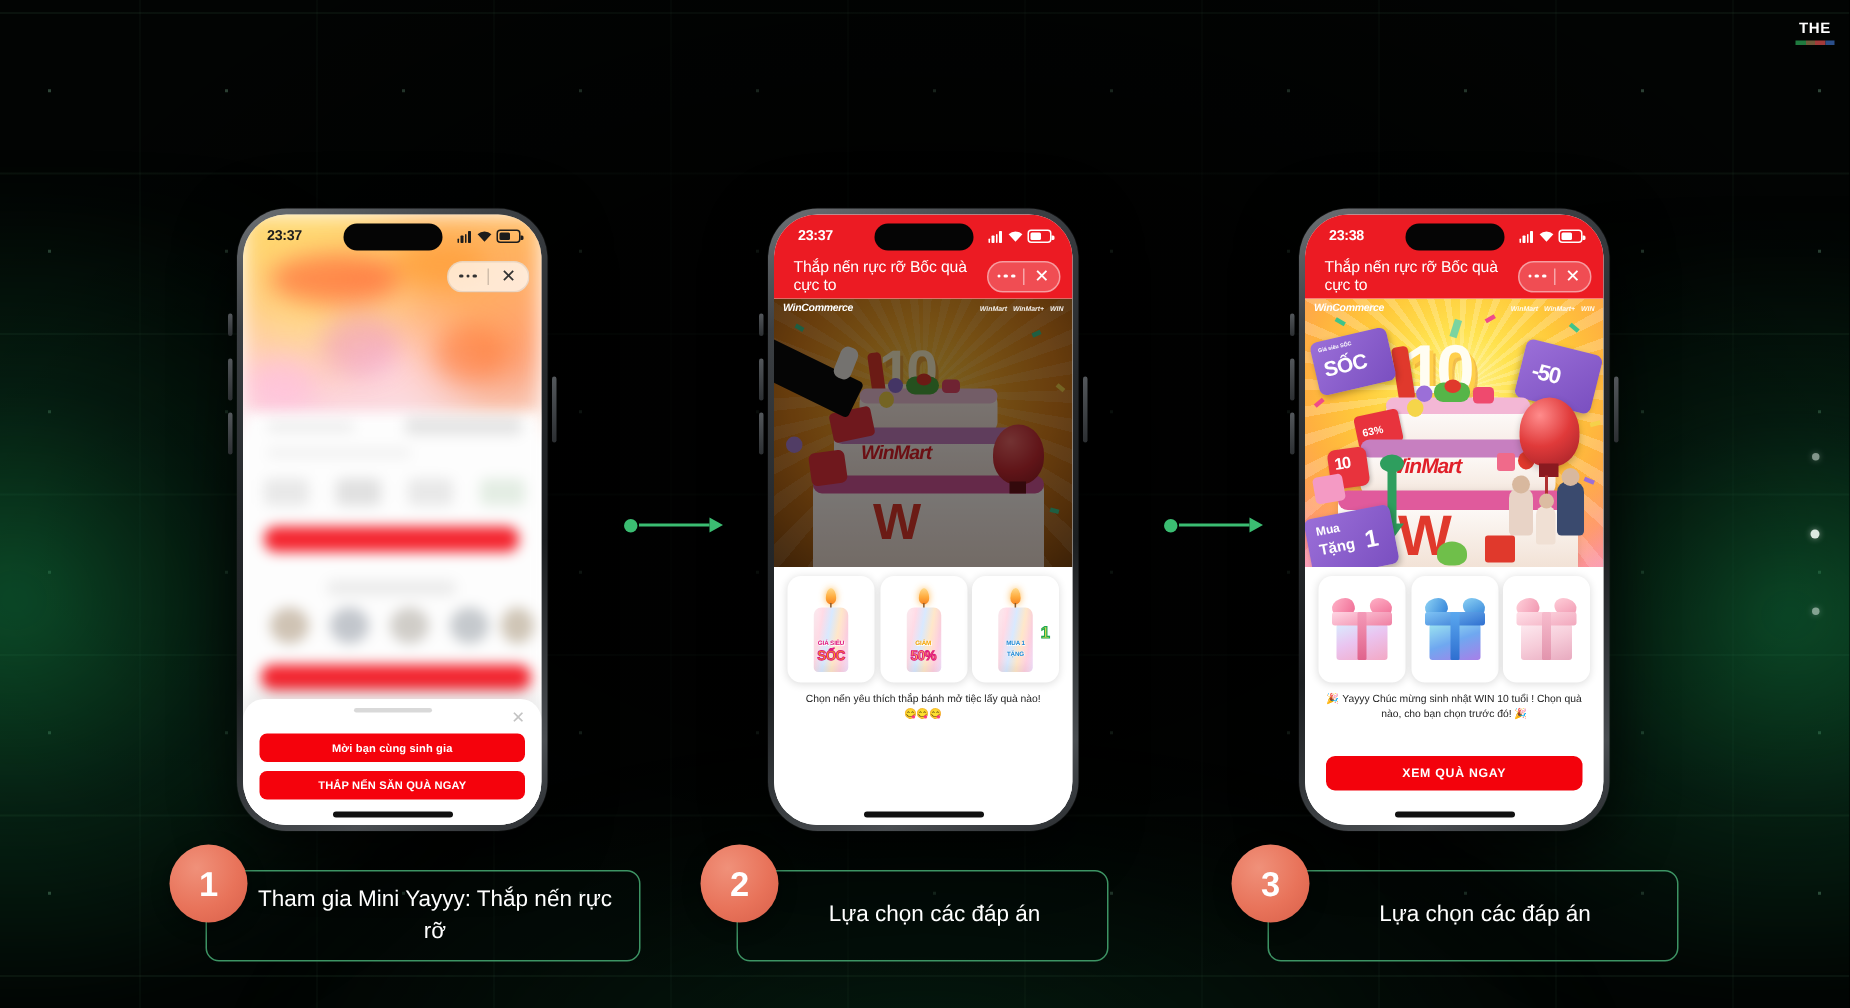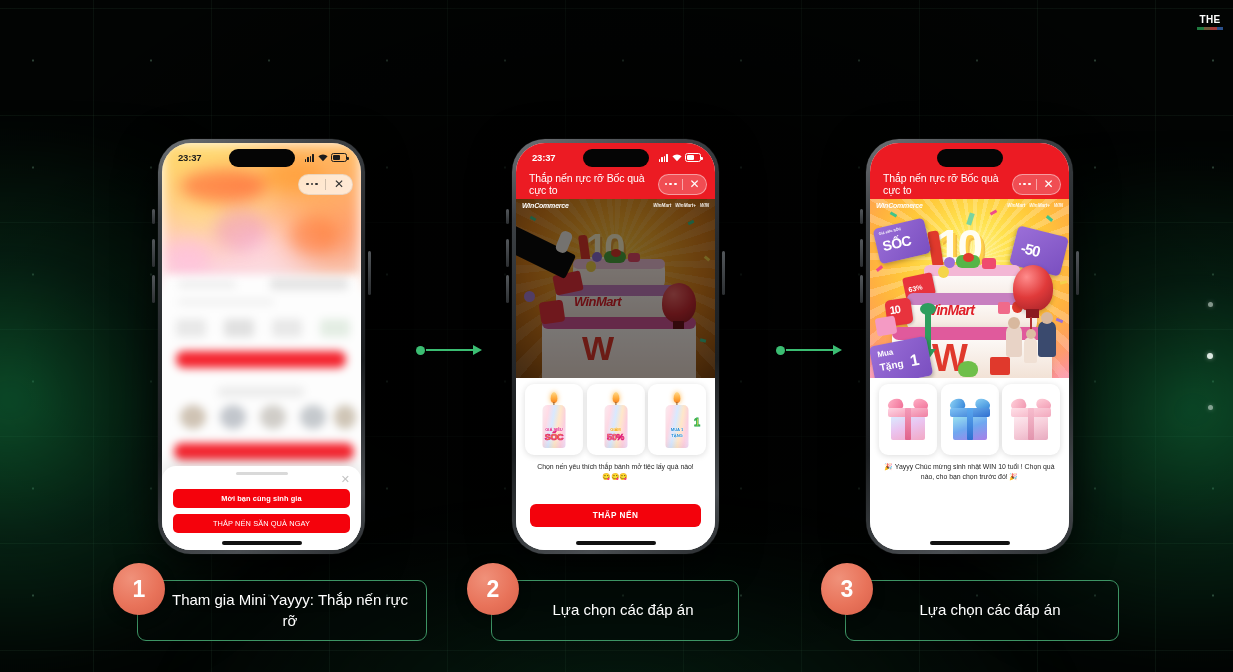--- a/index.html
+++ b/index.html
@@ -185,21 +185,21 @@
     position:absolute; left:50%; transform:translateX(-50%); top:6px;
     width:52px; height:2.5px; border-radius:2px; background:#d9d9d9;
   }
   .sheet-x {
     position:absolute; right:11px; top:8px; font-size:11px; color:#c3c3c3; line-height:1;
   }
   .sheet-btn {
     position:absolute; left:11px; right:11px;
     height:19px; border-radius:5px; background:#f5020c;
     display:flex; align-items:center; justify-content:center;
-    color:#fff; font-size:7.4px; font-weight:normal; letter-spacing:0.1px;
+    color:#fff; font-size:7.4px; font-weight:bold; letter-spacing:0.1px;
   }
   .sheet-btn.b1 { top:23px; font-weight:bold; }
   .sheet-btn.b2 { top:48px; }
 
   
   .mini-top {
     position:absolute; left:0; right:0; top:0; height:56px; background:#ec1b23; z-index:25;
   }
   .mini-hero {
     position:absolute; left:0; right:0; top:56px; height:179px; overflow:hidden;
@@ -545,21 +545,20 @@
           </div>
         </div>
 
       </div>
 
       <div class="mini-caption">
         <span>Chọn nến yêu thích thắp bánh mở tiệc lấy quà nào!</span><br>
         <span>😋😋😋</span>
       </div>
 
-      <div class="mini-cta">THẮP NẾN</div>
     </div>
 
     <div class="status-bar" style="color:#fff;position:absolute;left:0;right:0;top:0;">
       <span class="status-time">23:37</span>
       <span class="status-icons">
         <span class="ic-signal">
             <i></i>
             <i></i>
             <i></i>
             <i></i>
@@ -726,22 +725,42 @@
             <span class="gift-base" style="background:linear-gradient(160deg,#fdeaf0 0%,#f6ccd9 50%,#e8aabf 100%)"></span>
             <span class="gift-lid" style="background:linear-gradient(160deg,#ffe0e8,#f2a8bd)"></span>
             <span class="gift-ribbon-v" style="background:linear-gradient(180deg,#f7bccd,#e294ad)"></span>
           </div>
         </div>
 
       </div>
 
       <div class="mini-caption">🎉 Yayyy Chúc mừng sinh nhật WIN 10 tuổi ! Chọn quà nào, cho bạn chọn trước đó! 🎉</div>
 
-    </div>
-
+      <div class="mini-cta">XEM QUÀ NGAY</div>
+    </div>
+
+    <div class="status-bar" style="color:#fff;position:absolute;left:0;right:0;top:0;">
+      <span class="status-time">23:38</span>
+      <span class="status-icons">
+        <span class="ic-signal">
+            <i></i>
+            <i></i>
+            <i></i>
+            <i></i>
+          </span>
+        <span class="ic-wifi">
+          <svg width="10" height="8" viewBox="0 0 10 8">
+              <path d="M5 7.2 L2.6 4.4 A3.6 3.6 0 0 1 7.4 4.4 Z M5 7.2 L0.4 2.2 A6.8 6.8 0 0 1 9.6 2.2 Z" fill="currentColor"></path>
+            </svg>
+        </span>
+        <span class="ic-batt">
+            <i></i>
+          </span>
+      </span>
+    </div>
 
     <div class="app-header" style="position:absolute;left:0;right:0;top:26px;">
       <span class="app-title">Thắp nến rực rỡ Bốc quà cực to</span>
       <span class="capsule">
         <span class="cap-btn">
             <span class="dots3">
               <i></i>
               <i></i>
               <i></i>
             </span>

